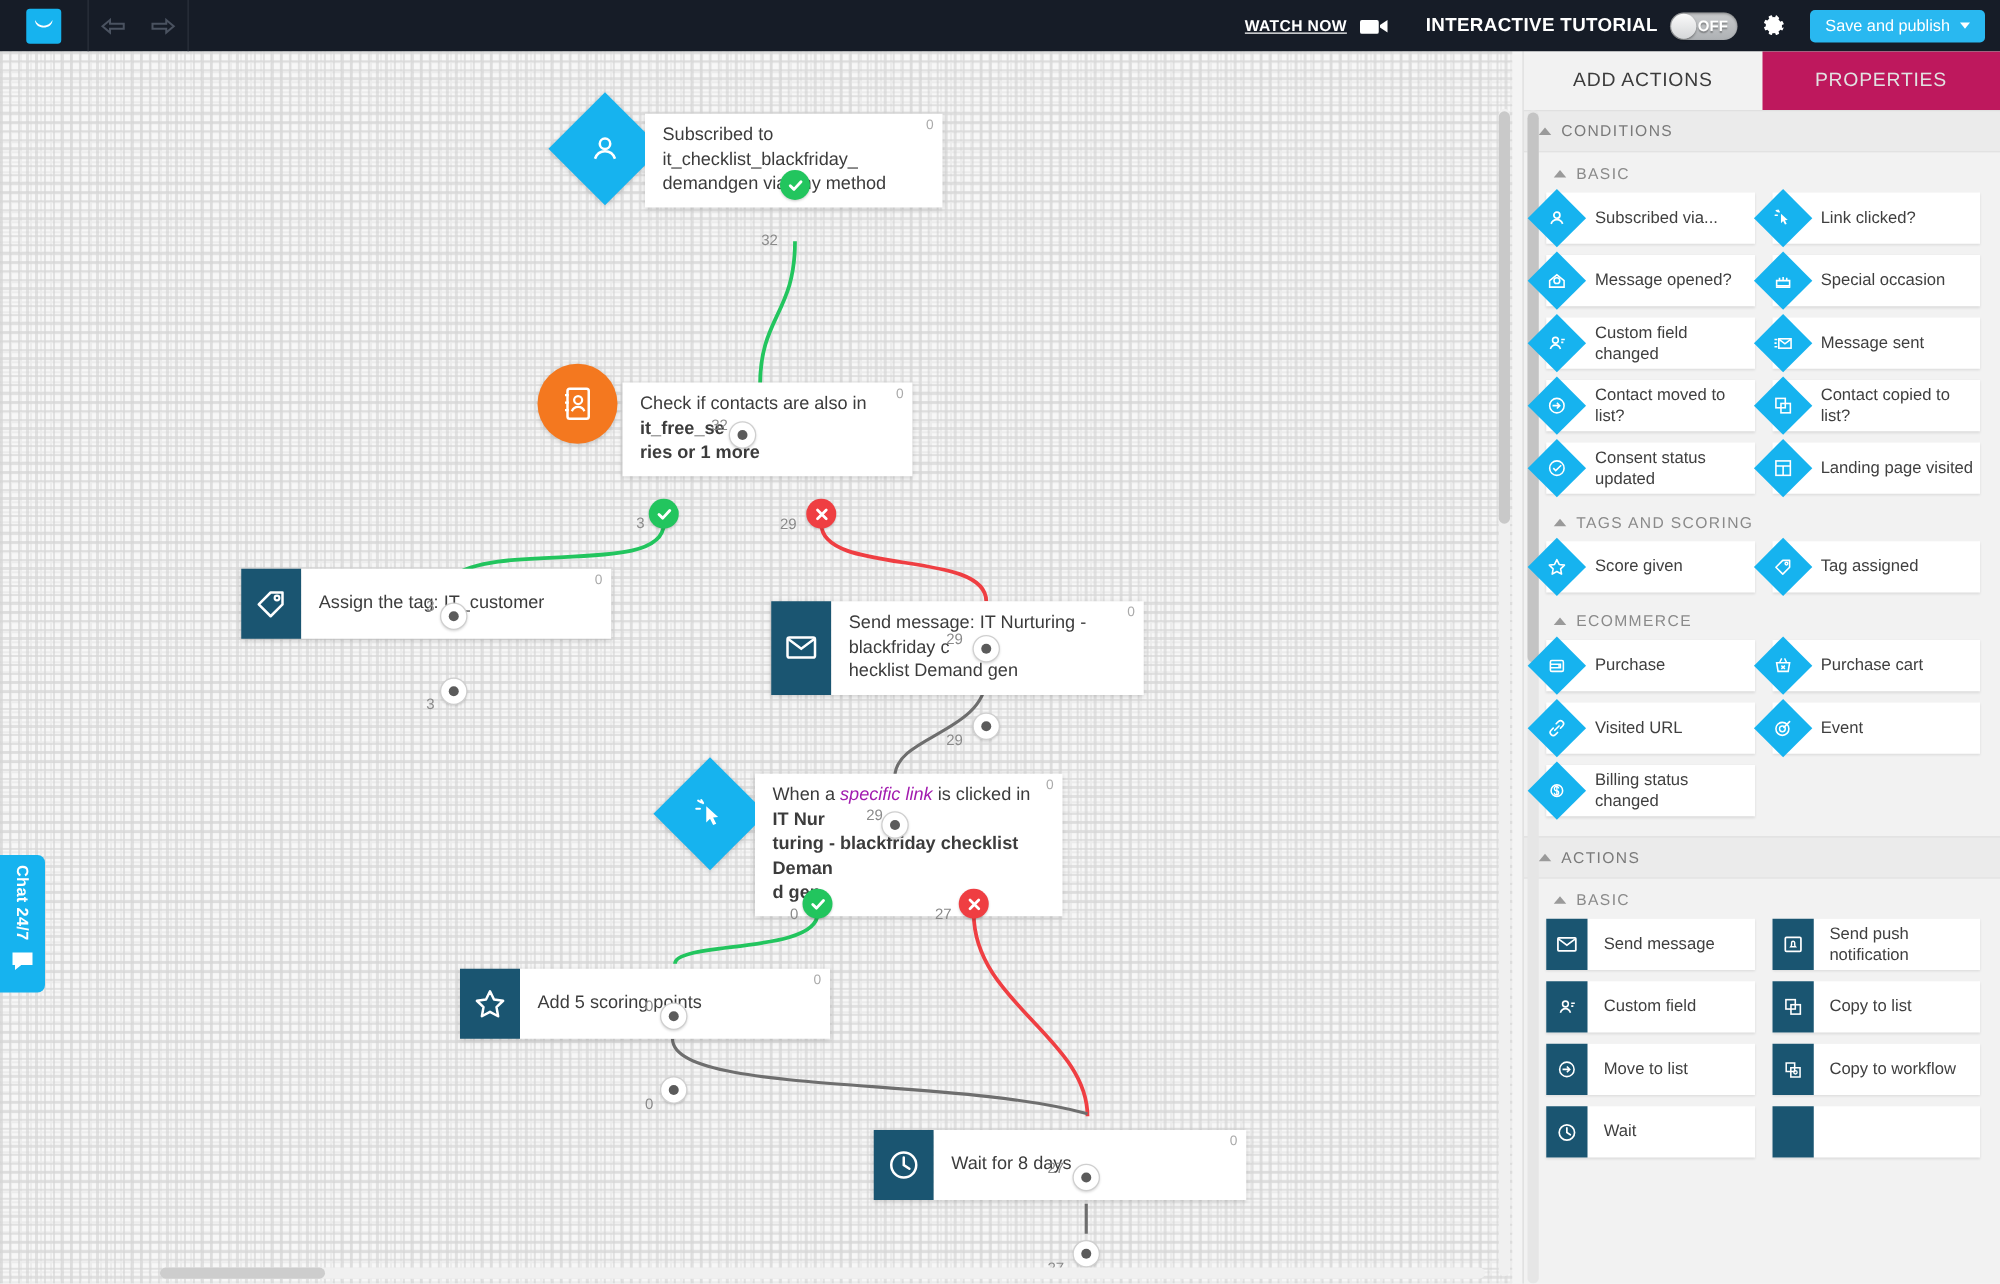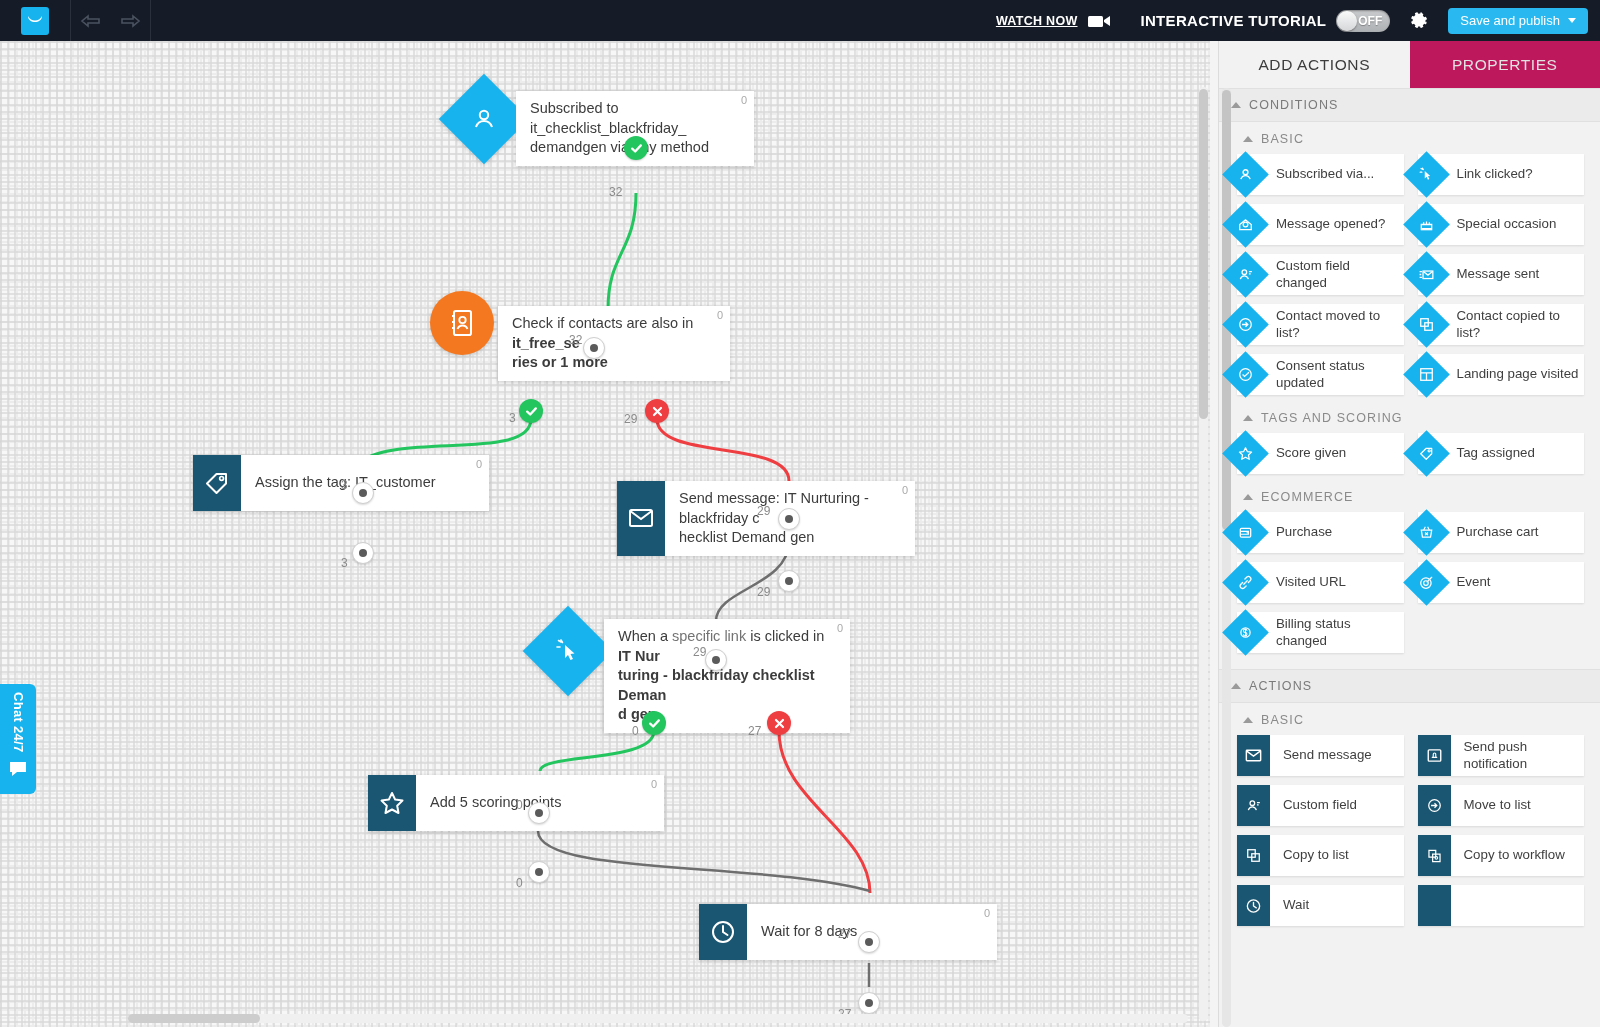--- a/index.html
+++ b/index.html
@@ -94,21 +94,21 @@
 
   
   .node { position: absolute; display: flex; align-items: stretch;
           filter: drop-shadow(0 1px 2px rgba(0,0,0,.18)); }
   .node-body {
     background: #fff; min-height: 56px; display:flex; align-items:center;
     padding: 8px 14px 8px 14px; position: relative;
   }
   .node-text { font-size: 14.5px; color: #3c3c3c; line-height: 1.35; }
   .node-text b { font-weight: bold; }
-  .node-text .lnk { color: #737373; }
+  .node-text .lnk { color: #a21caf; font-style: italic; }
   .node-count {
     position: absolute; top: 3px; right: 7px; font-size: 11px; color: #aaa;
   }
   .sq-icon {
     width: 48px; background: #1a5571; display:flex; align-items:center; justify-content:center;
     flex: 0 0 48px;
   }
   .diamond-icon {
     width: 64px; height: 64px; background: #16b3ef; transform: rotate(45deg);
     display:flex; align-items:center; justify-content:center; position:absolute;
@@ -694,34 +694,34 @@
                 <circle cx="11" cy="9" r="4" fill="none" stroke="#fff" stroke-width="2.2"></circle>
                 <path d="M4 21c1.5-4.2 4.5-5.6 7-5.6s5.5 1.4 7 5.6" fill="none" stroke="#fff" stroke-width="2.2"></path>
                 <path d="M19 8 h5 M19 12 h3" stroke="#fff" stroke-width="2.2"></path>
               </svg>
           </span>
           <span class="el-label">Custom field</span>
         </div>
         <div class="el-item square-type">
           <span class="el-square">
             <svg width="17" height="15" viewBox="0 0 26 26">
-                <circle cx="13" cy="13" r="10" fill="none" stroke="#fff" stroke-width="2.2"></circle>
-                <path d="M7 13 h10 M13 9 l4 4 -4 4" fill="none" stroke="#fff" stroke-width="2.2"></path>
-              </svg>
-          </span>
-          <span class="el-label">Move to list</span>
+                <rect x="3" y="3" width="13" height="13" fill="none" stroke="#fff" stroke-width="2.2"></rect>
+                <rect x="10" y="10" width="13" height="13" fill="none" stroke="#fff" stroke-width="2.2"></rect>
+              </svg>
+          </span>
+          <span class="el-label">Copy to list</span>
         </div>
         <div class="el-item square-type">
           <span class="el-square">
             <svg width="17" height="15" viewBox="0 0 26 26">
-                <rect x="3" y="3" width="13" height="13" fill="none" stroke="#fff" stroke-width="2.2"></rect>
-                <rect x="10" y="10" width="13" height="13" fill="none" stroke="#fff" stroke-width="2.2"></rect>
-              </svg>
-          </span>
-          <span class="el-label">Copy to list</span>
+                <circle cx="13" cy="13" r="10" fill="none" stroke="#fff" stroke-width="2.2"></circle>
+                <path d="M7 13 h10 M13 9 l4 4 -4 4" fill="none" stroke="#fff" stroke-width="2.2"></path>
+              </svg>
+          </span>
+          <span class="el-label">Move to list</span>
         </div>
         <div class="el-item square-type">
           <span class="el-square">
             <svg width="17" height="16" viewBox="0 0 26 26">
                 <path d="M4 4 h11 v11 h-11 z" fill="none" stroke="#fff" stroke-width="2"></path>
                 <path d="M10 10 h12 v12 h-12 z" fill="none" stroke="#fff" stroke-width="2"></path>
                 <circle cx="16" cy="16" r="2.2" fill="none" stroke="#fff" stroke-width="1.7"></circle>
               </svg>
           </span>
           <span class="el-label">Copy to workflow</span>

